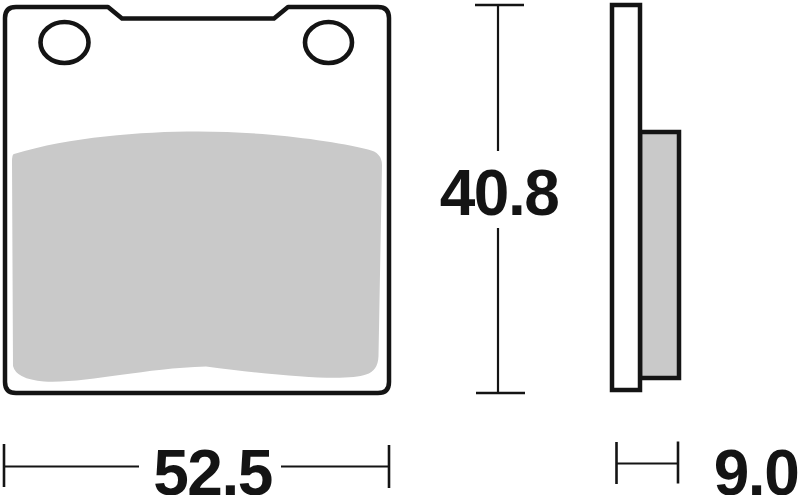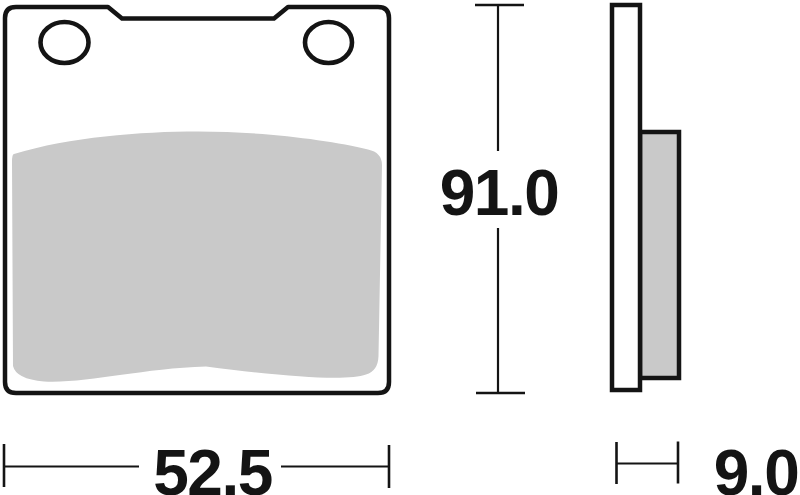--- a/index.html
+++ b/index.html
@@ -70,16 +70,16 @@
       <line class="tick" x1="389" y1="445" x2="389" y2="488"></line>
     </g>
 
     <g>
       <line class="tick" x1="616.5" y1="442" x2="616.5" y2="484"></line>
       <line class="dim" x1="616.5" y1="463.5" x2="678" y2="463.5"></line>
       <line class="tick" x1="678" y1="441.5" x2="678" y2="483.5"></line>
     </g>
   </svg>
 
-  <div class="dim-label" style="left:429px;top:161px;width:140px;">91.0</div>
+  <div class="dim-label" style="left:429px;top:161px;width:140px;">40.8</div>
   <div class="dim-label" style="left:143px;top:441px;width:139px;">52.5</div>
   <div class="dim-label" style="left:706px;top:441px;width:100px;">9.0</div>
 </div>
 
 </body></html>

